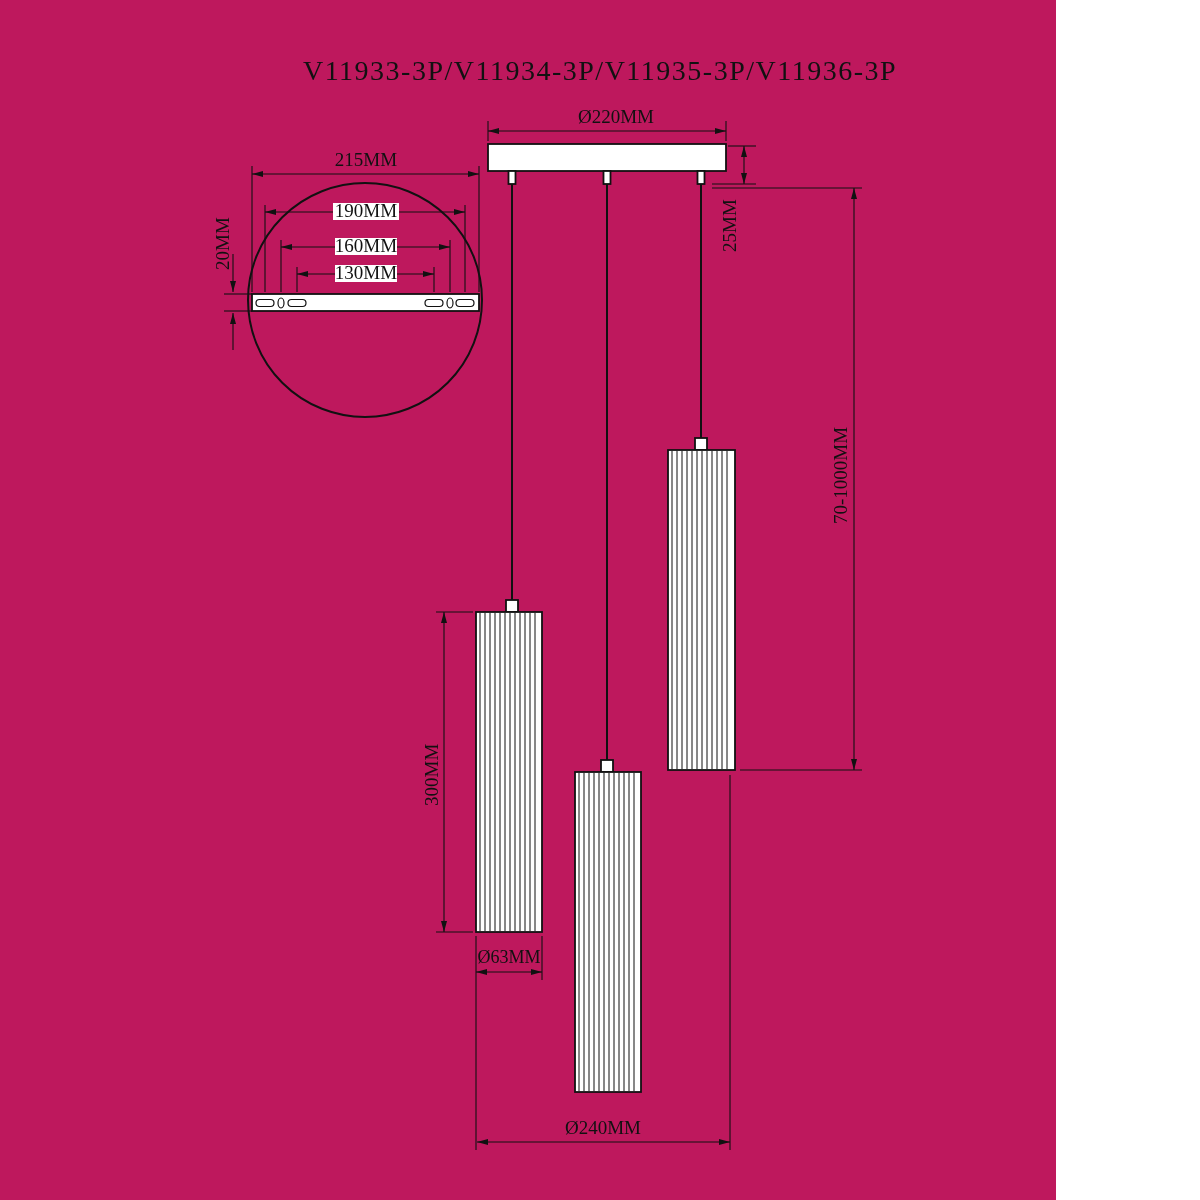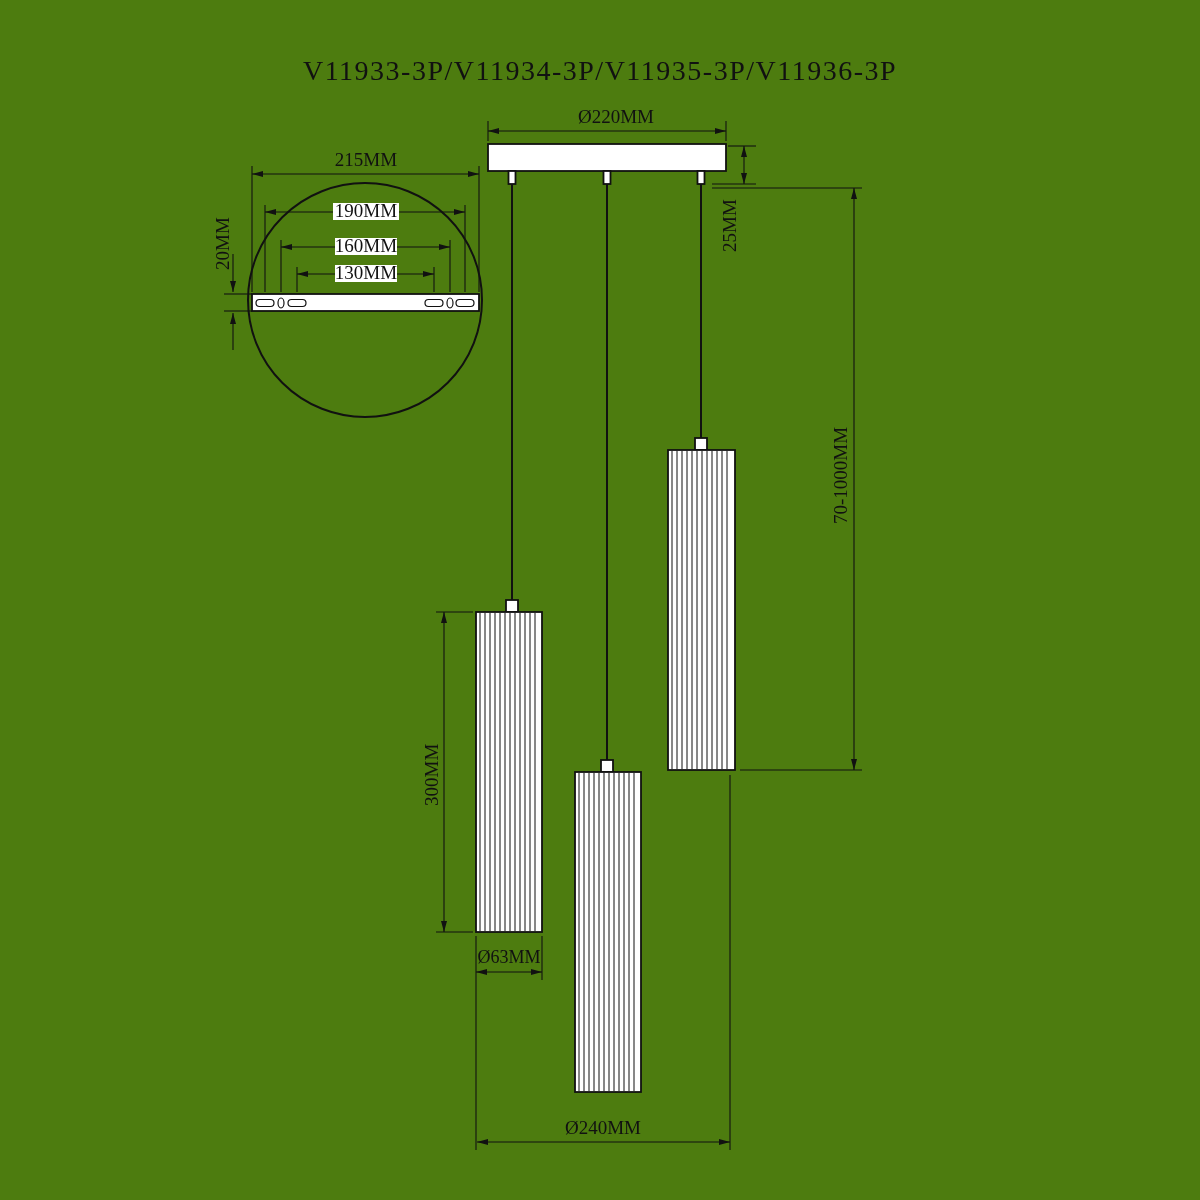--- a/index.html
+++ b/index.html
@@ -1,16 +1,16 @@
 <!DOCTYPE html>
 <html><head>
 <meta charset="utf-8">
 <style>
   html,body{margin:0;padding:0;background:#fff}
-  .page{width:1200px;height:1200px;background:#4d7c0f;position:relative;overflow:hidden}
+  .page{width:1056px;height:1200px;background:#be185d;position:relative;overflow:hidden}
   svg text{font-family:"Liberation Serif","DejaVu Serif",serif;fill:#111}
   .title{font-size:28px;letter-spacing:1.5px}
   .dimtext{font-size:19px}
   .dimtext-s{font-size:18px}
   .mid{text-anchor:middle}
   .outline{fill:none;stroke:#111;stroke-width:2}
   .part{fill:#fff;stroke:#111;stroke-width:1.8}
   .ribbed{fill:#fff;stroke:#111;stroke-width:1.8}
   .slot{fill:#fff;stroke:#111;stroke-width:1.2}
   .ext{stroke:#111;stroke-width:1.1}

